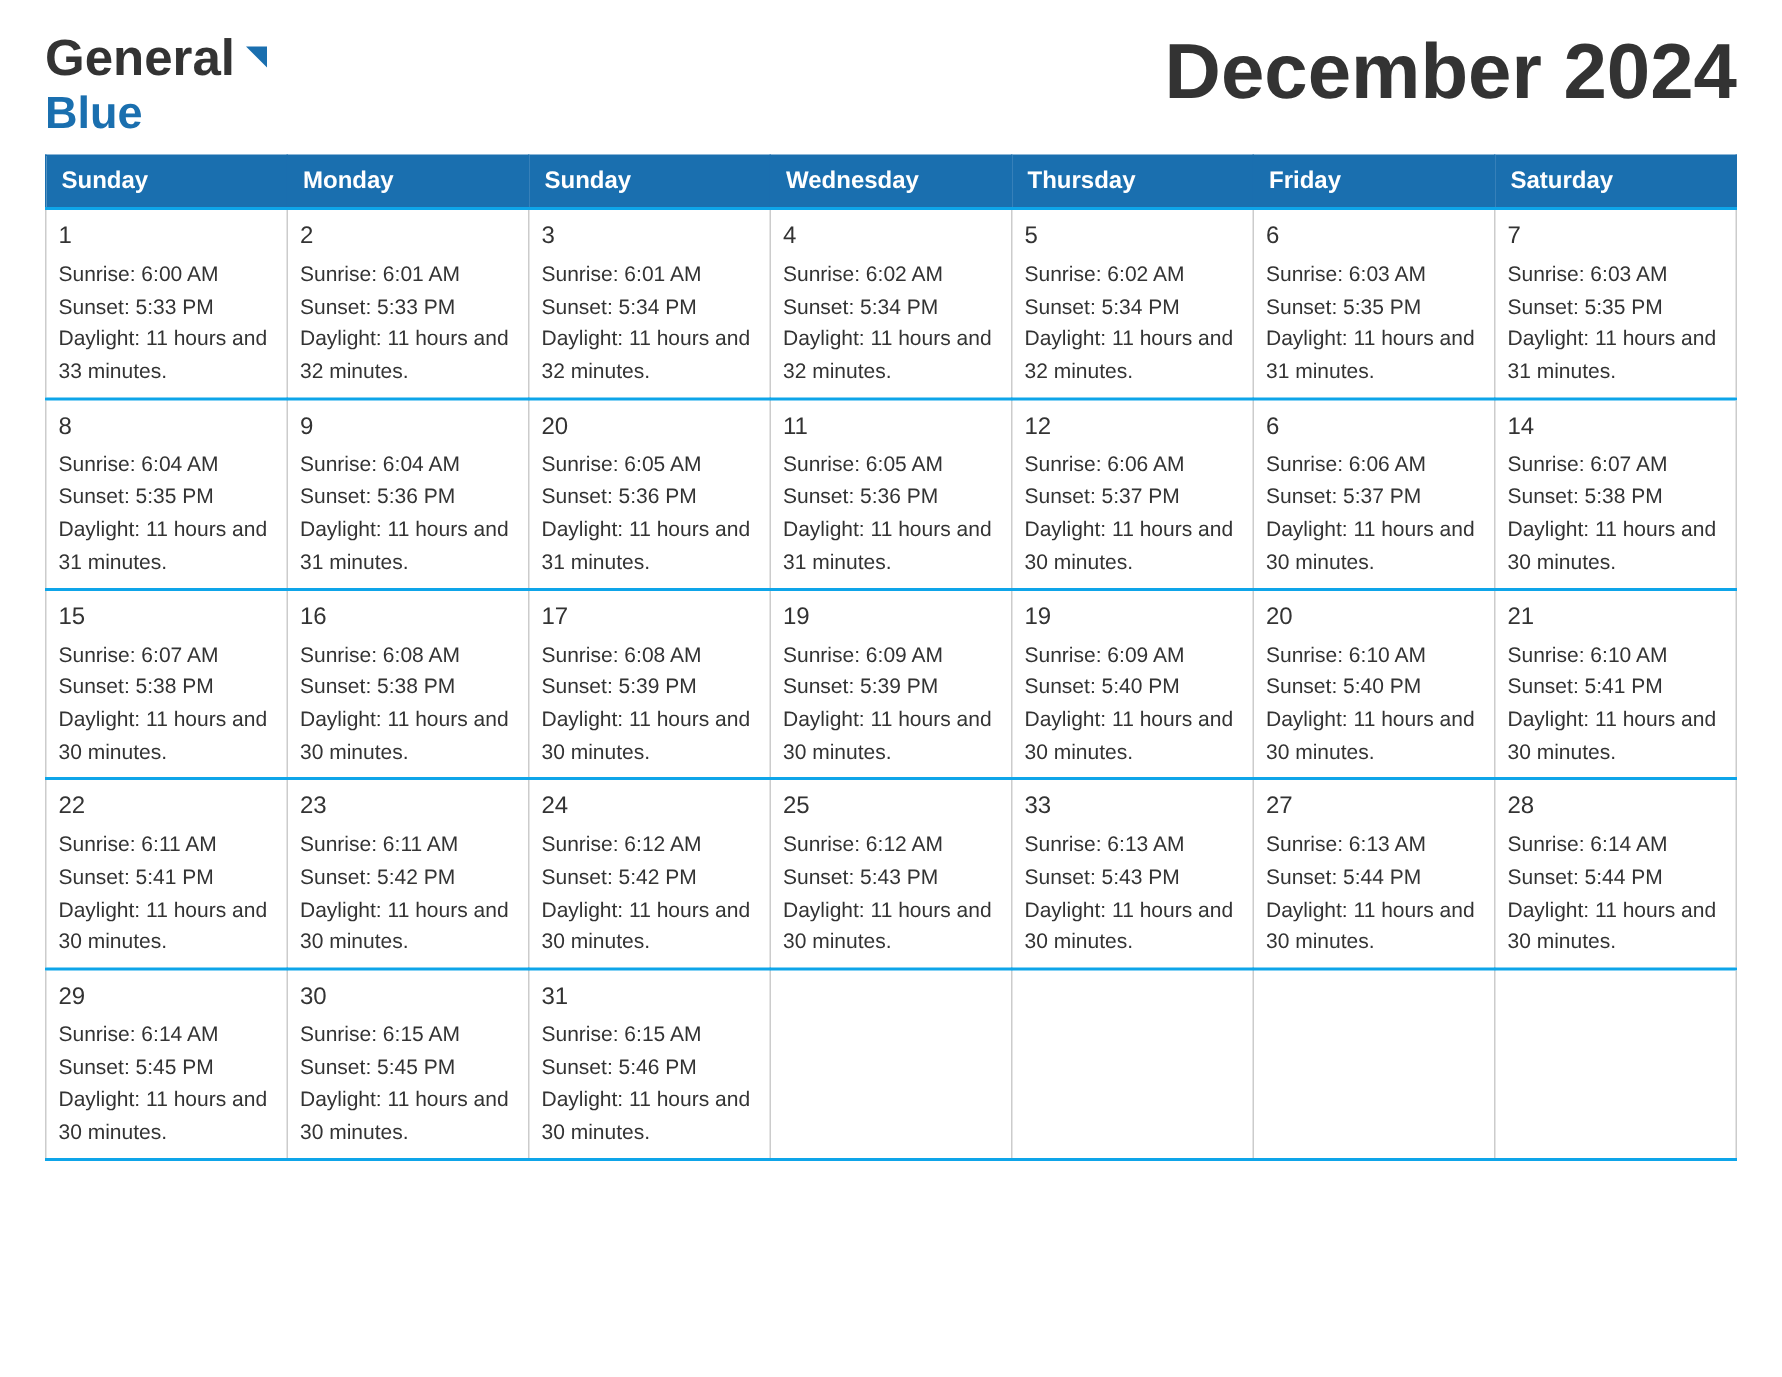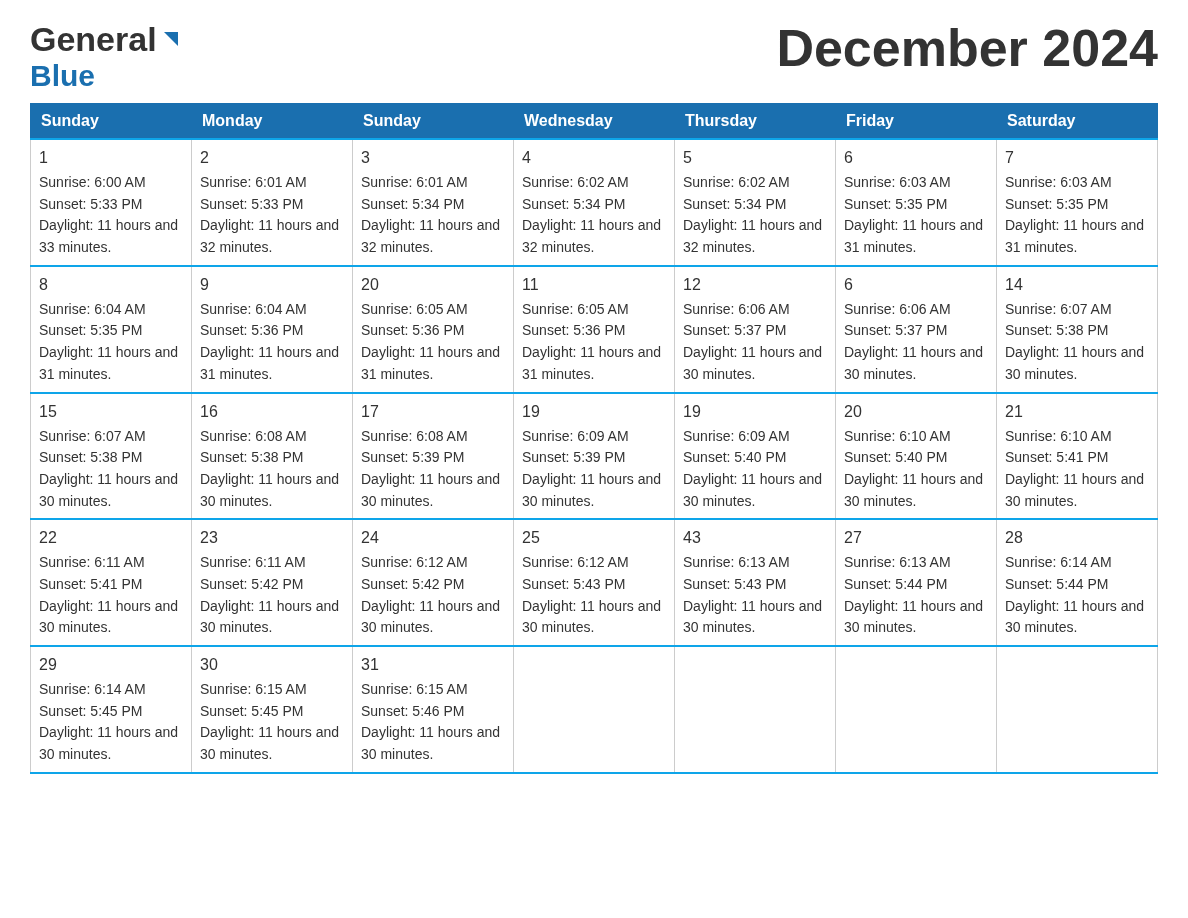--- a/index.html
+++ b/index.html
@@ -224,21 +224,21 @@
       </td>
         <td>
         <span class="day-number">24</span>
         <span class="day-info">Sunrise: 6:12 AM<br>Sunset: 5:42 PM<br>Daylight: 11 hours and 30 minutes.</span>
       </td>
         <td>
         <span class="day-number">25</span>
         <span class="day-info">Sunrise: 6:12 AM<br>Sunset: 5:43 PM<br>Daylight: 11 hours and 30 minutes.</span>
       </td>
         <td>
-        <span class="day-number">43</span>
+        <span class="day-number">33</span>
         <span class="day-info">Sunrise: 6:13 AM<br>Sunset: 5:43 PM<br>Daylight: 11 hours and 30 minutes.</span>
       </td>
         <td>
         <span class="day-number">27</span>
         <span class="day-info">Sunrise: 6:13 AM<br>Sunset: 5:44 PM<br>Daylight: 11 hours and 30 minutes.</span>
       </td>
         <td>
         <span class="day-number">28</span>
         <span class="day-info">Sunrise: 6:14 AM<br>Sunset: 5:44 PM<br>Daylight: 11 hours and 30 minutes.</span>
       </td>

